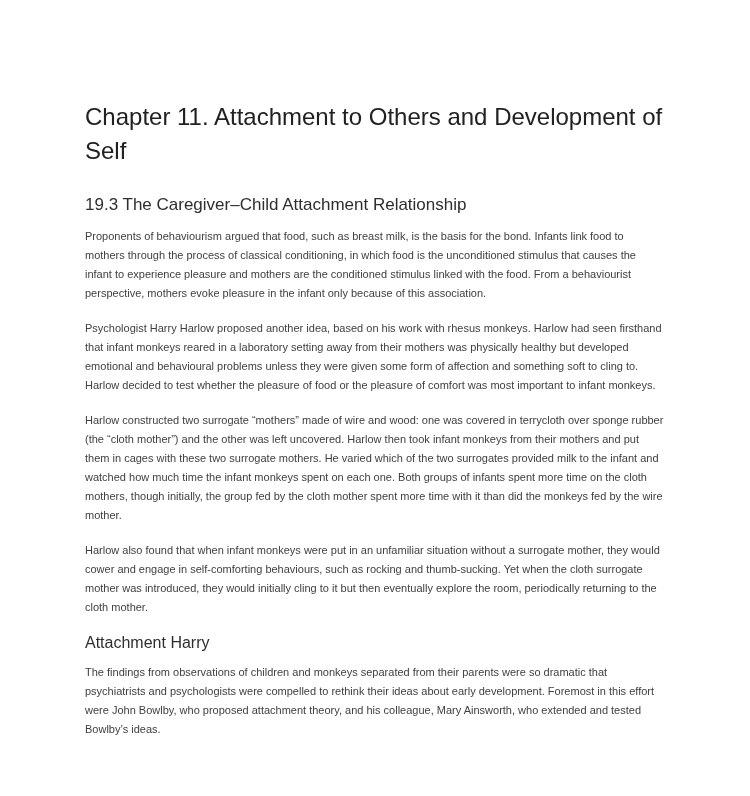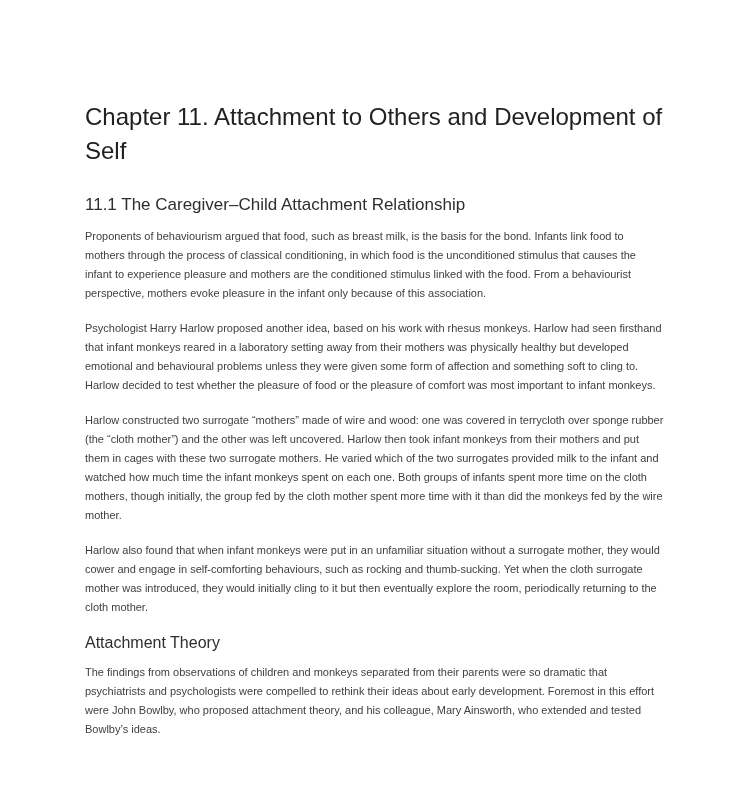--- a/index.html
+++ b/index.html
@@ -53,28 +53,28 @@
   }
 </style>
 </head>
 <body>
 
 <div class="page">
   <div class="content">
 
     <h1 class="chapter-title">Chapter 11. Attachment to Others and Development of Self</h1>
 
-    <h2 class="section-heading">11.1 The Caregiver–Child Attachment Relationship</h2>
+    <h2 class="section-heading">19.3 The Caregiver–Child Attachment Relationship</h2>
 
     <p class="body-paragraph">Proponents of behaviourism argued that food, such as breast milk, is the basis for the bond. Infants link food to mothers through the process of classical conditioning, in which food is the unconditioned stimulus that causes the infant to experience pleasure and mothers are the conditioned stimulus linked with the food. From a behaviourist perspective, mothers evoke pleasure in the infant only because of this association.</p>
 
     <p class="body-paragraph">Psychologist Harry Harlow proposed another idea, based on his work with rhesus monkeys. Harlow had seen firsthand that infant monkeys reared in a laboratory setting away from their mothers was physically healthy but developed emotional and behavioural problems unless they were given some form of affection and something soft to cling to. Harlow decided to test whether the pleasure of food or the pleasure of comfort was most important to infant monkeys.</p>
 
     <p class="body-paragraph">Harlow constructed two surrogate “mothers” made of wire and wood: one was covered in terrycloth over sponge rubber (the “cloth mother”) and the other was left uncovered. Harlow then took infant monkeys from their mothers and put them in cages with these two surrogate mothers. He varied which of the two surrogates provided milk to the infant and watched how much time the infant monkeys spent on each one. Both groups of infants spent more time on the cloth mothers, though initially, the group fed by the cloth mother spent more time with it than did the monkeys fed by the wire mother.</p>
 
     <p class="body-paragraph">Harlow also found that when infant monkeys were put in an unfamiliar situation without a surrogate mother, they would cower and engage in self-comforting behaviours, such as rocking and thumb-sucking. Yet when the cloth surrogate mother was introduced, they would initially cling to it but then eventually explore the room, periodically returning to the cloth mother.</p>
 
-    <h3 class="subsection-heading">Attachment Theory</h3>
+    <h3 class="subsection-heading">Attachment Harry</h3>
 
     <p class="body-paragraph">The findings from observations of children and monkeys separated from their parents were so dramatic that psychiatrists and psychologists were compelled to rethink their ideas about early development. Foremost in this effort were John Bowlby, who proposed attachment theory, and his colleague, Mary Ainsworth, who extended and tested Bowlby’s ideas.</p>
 
   </div>
 </div>
 
 </body></html>

